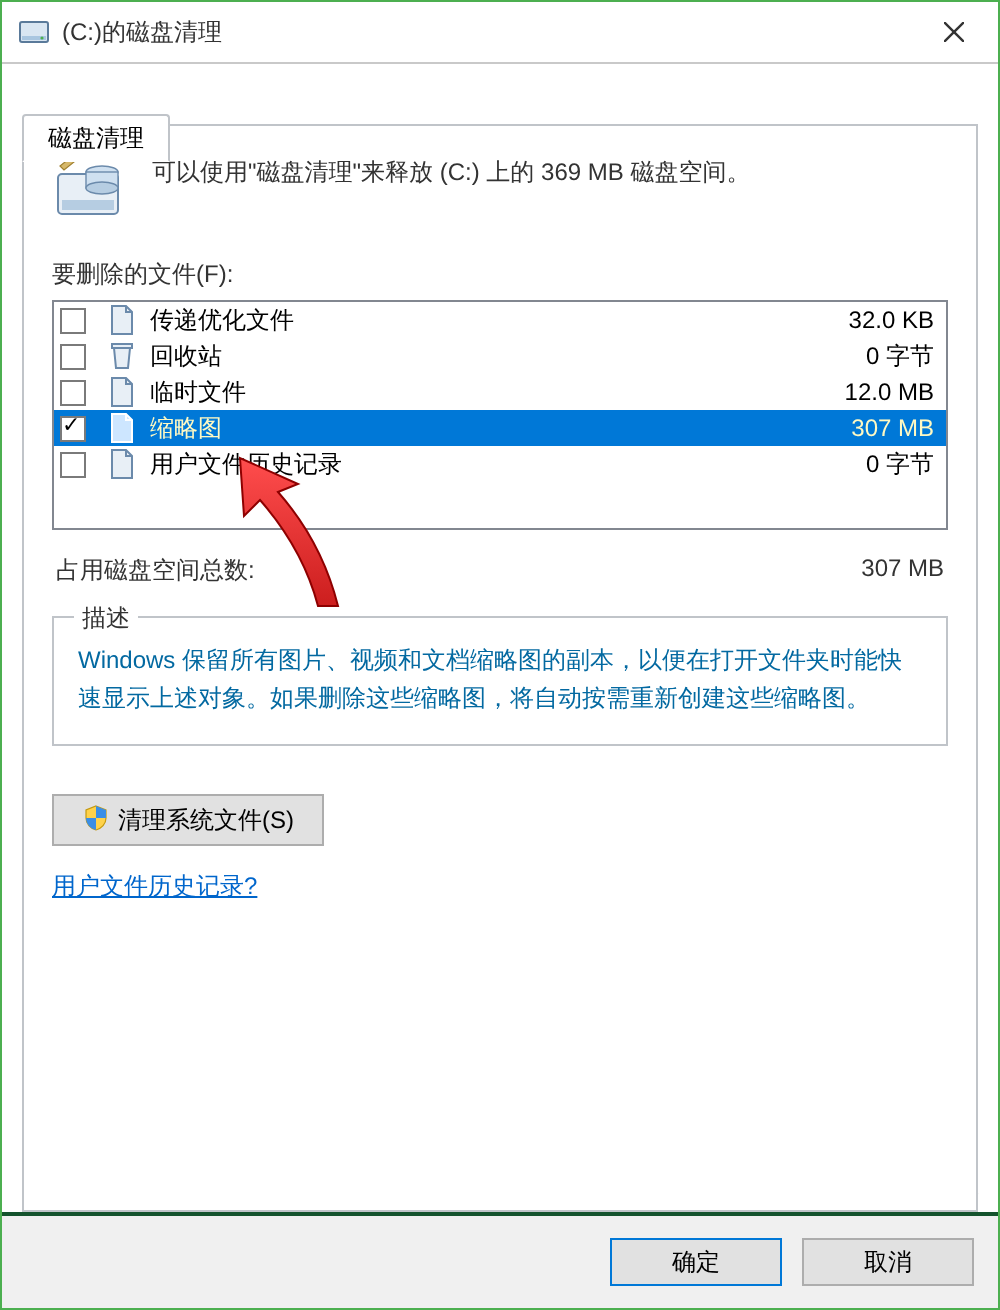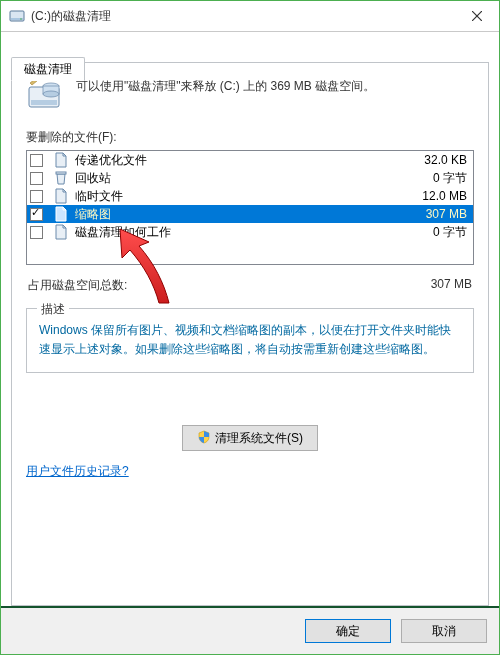--- a/index.html
+++ b/index.html
@@ -118,21 +118,21 @@
     padding: 12px 12px 14px 12px;
     position: relative;
   }
   .groupbox .legend {
     position: absolute; top: -8px; left: 10px;
     background: #fff;
     padding: 0 4px;
     color: #333;
   }
   .groupbox .desc-text { line-height: 1.55; color: #0369a1; }
-  .sysfiles-btn-row { margin-top: 52px; text-align: center; }
+  .sysfiles-btn-row { margin-top: 24px; }
   .sysfiles-btn {
     display: inline-flex; align-items: center;
     height: 26px;
     padding: 0 14px;
     border: 1px solid #adadad;
     background: #e1e1e1;
     cursor: pointer;
   }
   .sysfiles-btn .shield { margin-right: 4px; }
   .help-link {
@@ -258,21 +258,21 @@
               </svg></span>
             <span class="file-name">缩略图</span>
             <span class="file-size">307 MB</span>
           </div>
           <div class="file-item">
             <span class="checkbox"></span>
             <span class="file-icon-slot"><svg width="16" height="16" viewBox="0 0 16 16">
                 <path d="M3 1 L10 1 L13 4 L13 15 L3 15 Z" fill="#e8eff6" stroke="#6b8aab" stroke-width="1"></path>
                 <path d="M10 1 L10 4 L13 4" fill="none" stroke="#6b8aab" stroke-width="1"></path>
               </svg></span>
-            <span class="file-name">磁盘清理如何工作</span>
+            <span class="file-name">用户文件历史记录</span>
             <span class="file-size">0 字节</span>
           </div>
         </div>
 
       <div class="total-row">
         <span>占用磁盘空间总数:</span>
         <span>307 MB</span>
       </div>
 
       <div class="groupbox">

